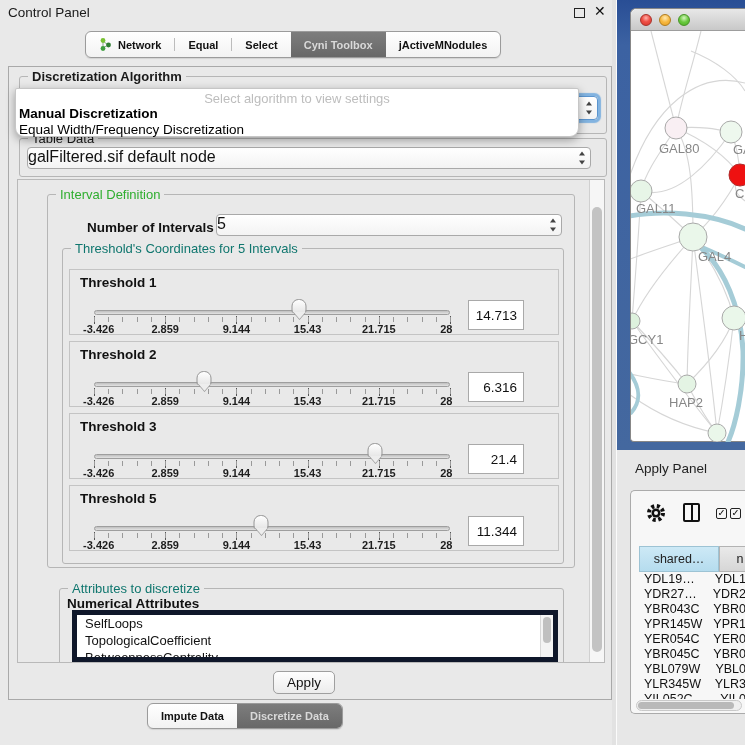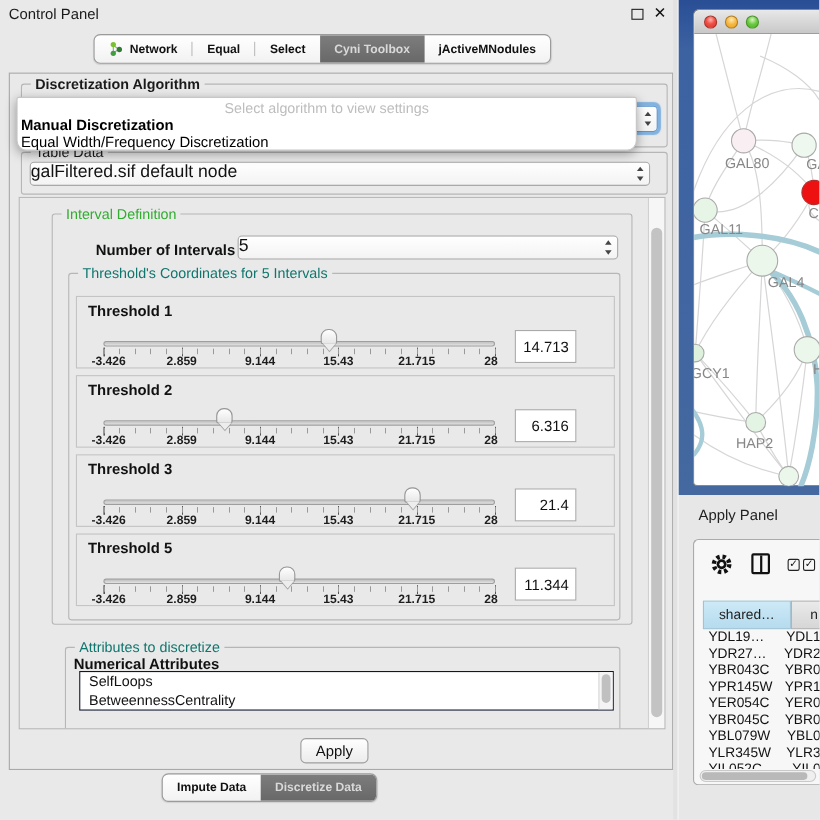--- a/index.html
+++ b/index.html
@@ -68,21 +68,21 @@
   .tick-labels span:nth-child(1){ left:0; transform:translateX(-35%); }
   .tick-labels span:nth-child(2){ left:20%; }
   .tick-labels span:nth-child(3){ left:40%; }
   .tick-labels span:nth-child(4){ left:60%; }
   .tick-labels span:nth-child(5){ left:80%; }
   .tick-labels span:nth-child(6){ left:100%; transform:translateX(-80%); }
   .th-value { position:absolute; left:398px; top:30px; width:56px; height:30px; background:#fff; border:1px solid #a9a9a9; font-size:13.5px; display:flex; align-items:center; justify-content:flex-end; padding-right:6px; }
 
   .attr-group { left:41px; top:408px; width:505px; height:80px; }
   .attr-sublabel { left:49px; top:416px; font-weight:bold; font-size:13.5px; }
-  .listbox { left:54px; top:430px; width:486px; height:36px; background:#fff; border:1px solid #0f172a; overflow:hidden; }
+  .listbox { left:54px; top:430px; width:486px; height:52px; background:#fff; border:5px solid #0f172a; overflow:hidden; }
   .list-item { font-size:13px; line-height:17px; padding-left:8px; color:#111; }
   .lb-scroll { position:absolute; right:0; top:0; width:13px; height:100%; background:#f4f4f4; border-left:1px solid #d8d8d8; }
   .lb-thumb { position:absolute; left:2px; top:2px; width:8px; height:26px; background:#c0c0c0; border-radius:4px; }
 
   .apply-btn { position:absolute; left:264px; top:604px; width:62px; height:23px; background:linear-gradient(#fefefe,#ececec); border:1px solid #9f9f9f; border-radius:5px; font-size:13.5px; font-family:inherit; color:#111; }
 
   .divider { left:612px; top:0; width:5px; height:745px; background:#e2e2e2; border-right:1px solid #fbfbfb; }
 
   
   .net-frame { left:617px; top:0; width:128px; height:450px; background:linear-gradient(180deg,#294e95 0%,#3c62a2 10%,#44689f 100%); }
@@ -273,22 +273,22 @@
         <div class="th-value">11.344</div>
       </div>
     </div>
 
     <div class="group attr-group">
       <span class="gtitle blue">Attributes to discretize</span>
     </div>
     <span class="abs attr-sublabel">Numerical Attributes</span>
     <div class="abs listbox">
       <div class="list-item">SelfLoops</div>
+      <div class="list-item">TopologicalCoefficient</div>
       <div class="list-item">BetweennessCentrality</div>
-      <div class="list-item">TopologicalCoefficient</div>
       <div class="lb-scroll">
           <div class="lb-thumb"></div>
         </div>
     </div>
 
     <div class="sp-scroll">
         <div class="sp-thumb"></div>
       </div>
   </div>
 

